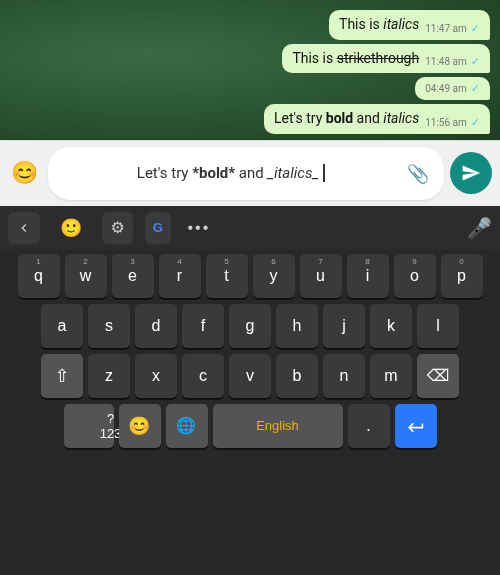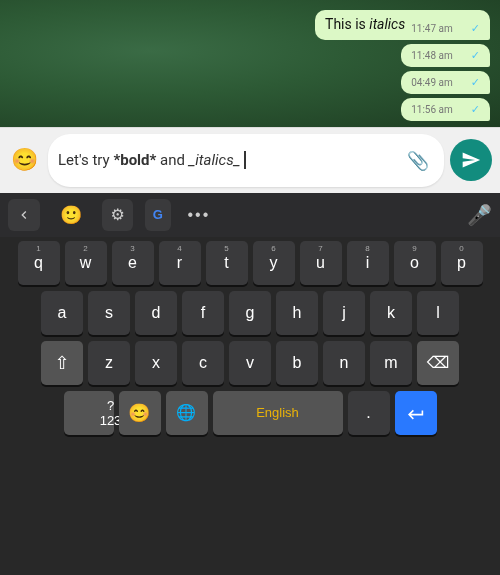--- a/index.html
+++ b/index.html
@@ -43,21 +43,21 @@
       flex: 1;
       line-height: 1.4;
     }
 
     .message-meta {
       font-size: 10px;
       color: #777;
       white-space: nowrap;
       display: flex;
       align-items: center;
-      gap: 18px;
+      gap: 4px;
       flex-shrink: 0;
       align-self: flex-end;
     }
 
     .check-mark {
       color: #4fc3f7;
       font-size: 11px;
     }
 
     
@@ -89,20 +89,21 @@
       background: #fff;
       border-radius: 22px;
       padding: 16px 10px;
       font-size: 15px;
       color: #333;
       min-height: 36px;
       display: flex;
       align-items: center;
       border: none;
       box-shadow: 0 1px 2px rgba(0,0,0,0.1);
+      text-align: center;
     }
 
     .text-input-container .input-text {
       flex: 1;
       font-size: 15px;
       color: #333;
     }
 
     .attach-btn {
       color: #777;
@@ -301,34 +302,40 @@
     <span class="message-text">
       This is <em>italics</em>
     </span>
     <span class="message-meta">
       <span>11:47 am</span>
       <span class="check-mark">✓</span>
     </span>
   </div>
 
   <div class="message-bubble">
+    <span class="message-text">
+      This is <s>strikethrough</s>
+    </span>
     <span class="message-meta">
       <span>11:48 am</span>
       <span class="check-mark">✓</span>
     </span>
   </div>
 
   <div class="message-bubble">
     <span class="message-meta">
       <span>04:49 am</span>
       <span class="check-mark">✓</span>
     </span>
   </div>
 
   <div class="message-bubble">
+    <span class="message-text">
+      Let's try <strong>bold</strong> and <em>italics</em>
+    </span>
     <span class="message-meta">
       <span>11:56 am</span>
       <span class="check-mark">✓</span>
     </span>
   </div>
 </div>
 
 <div class="input-area">
   <button class="emoji-btn">😊</button>
   <div class="text-input-container">

